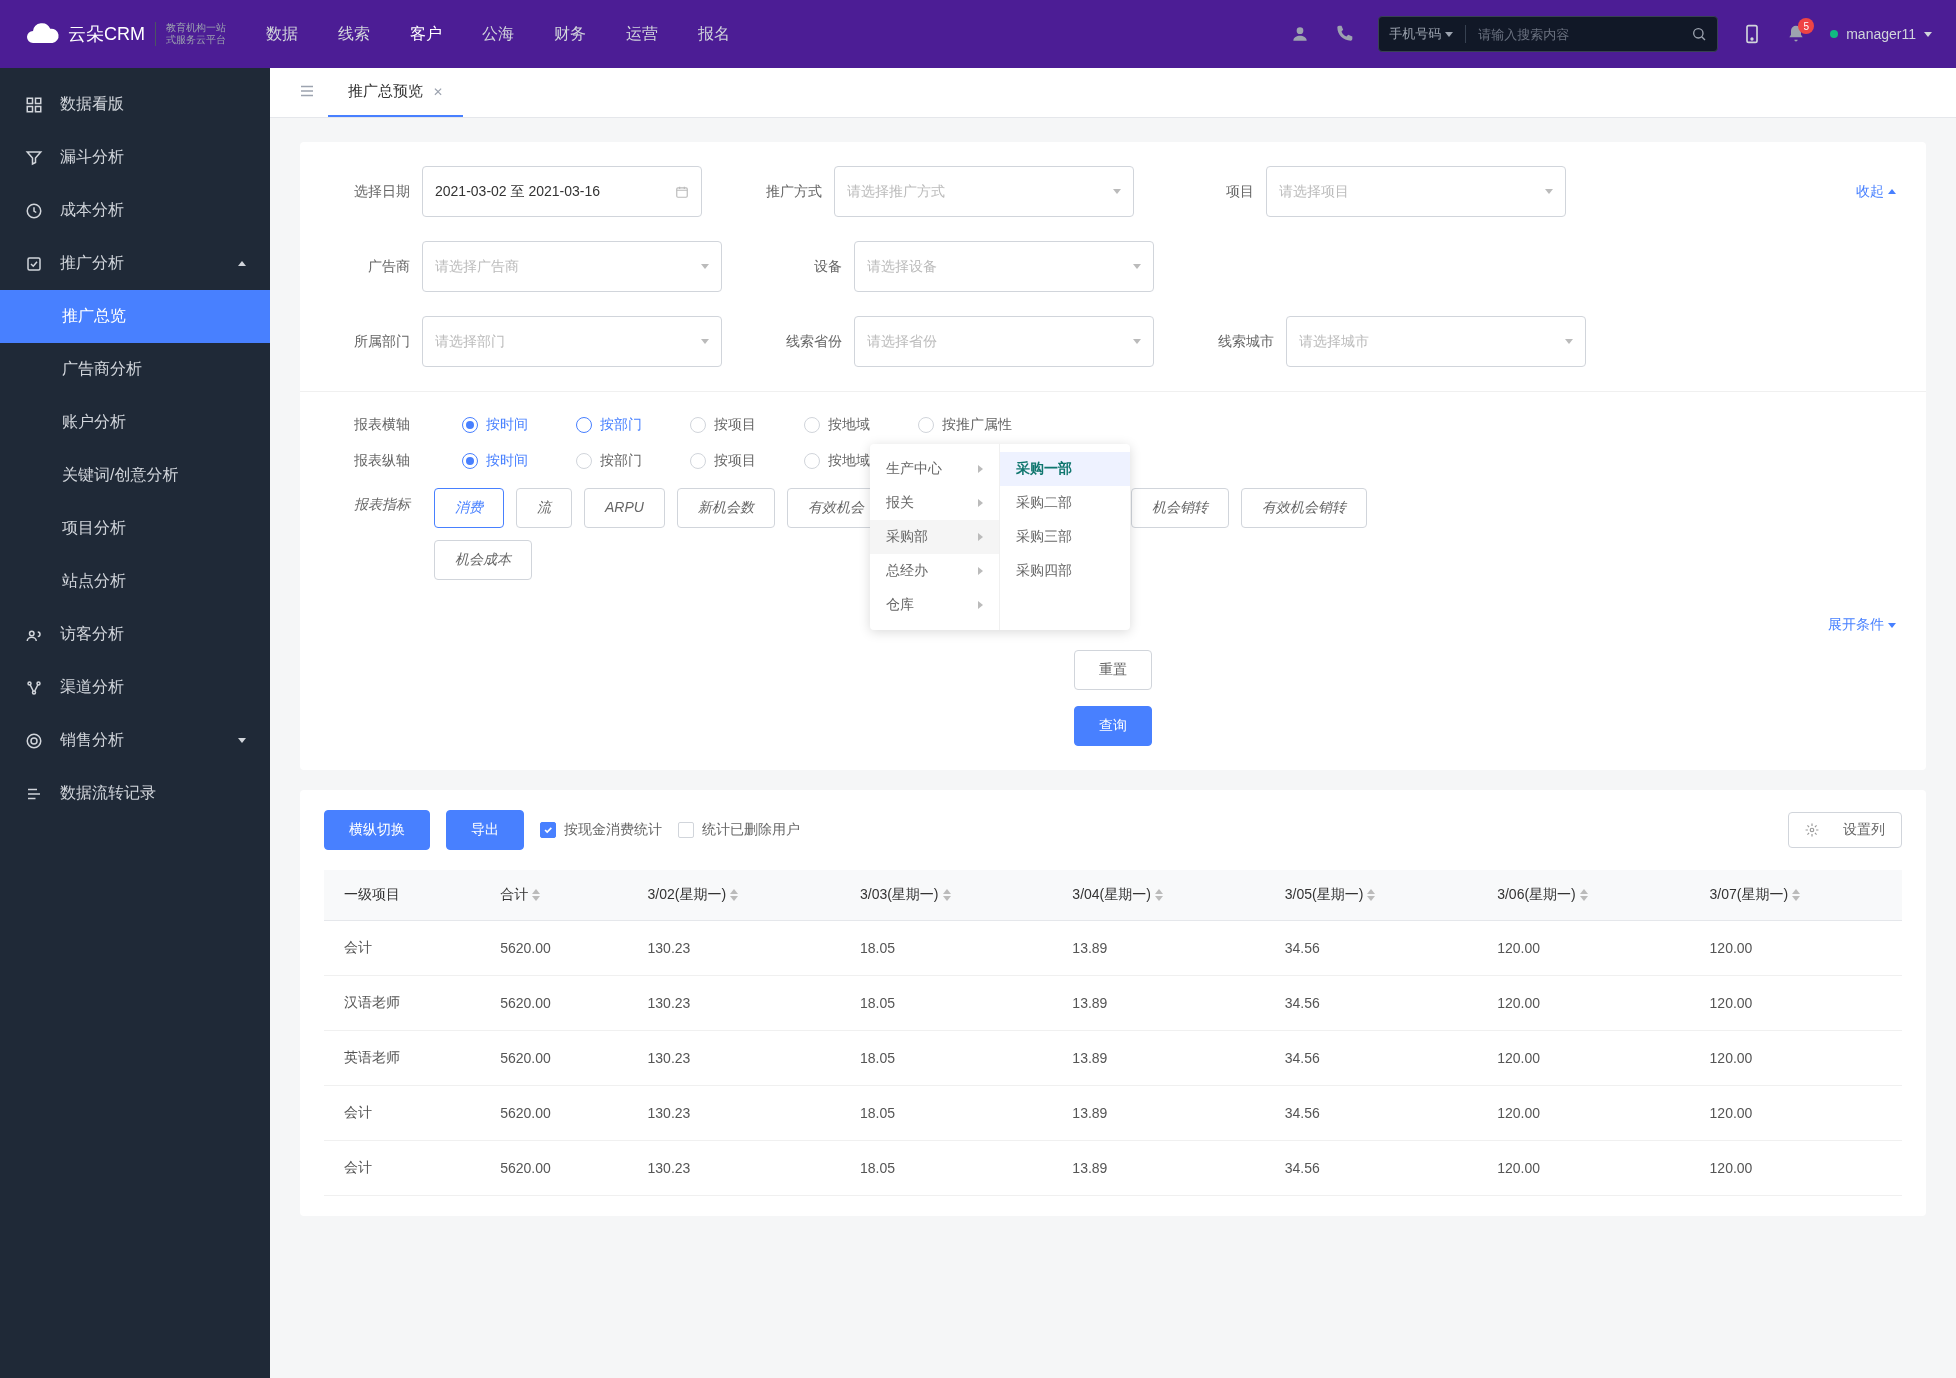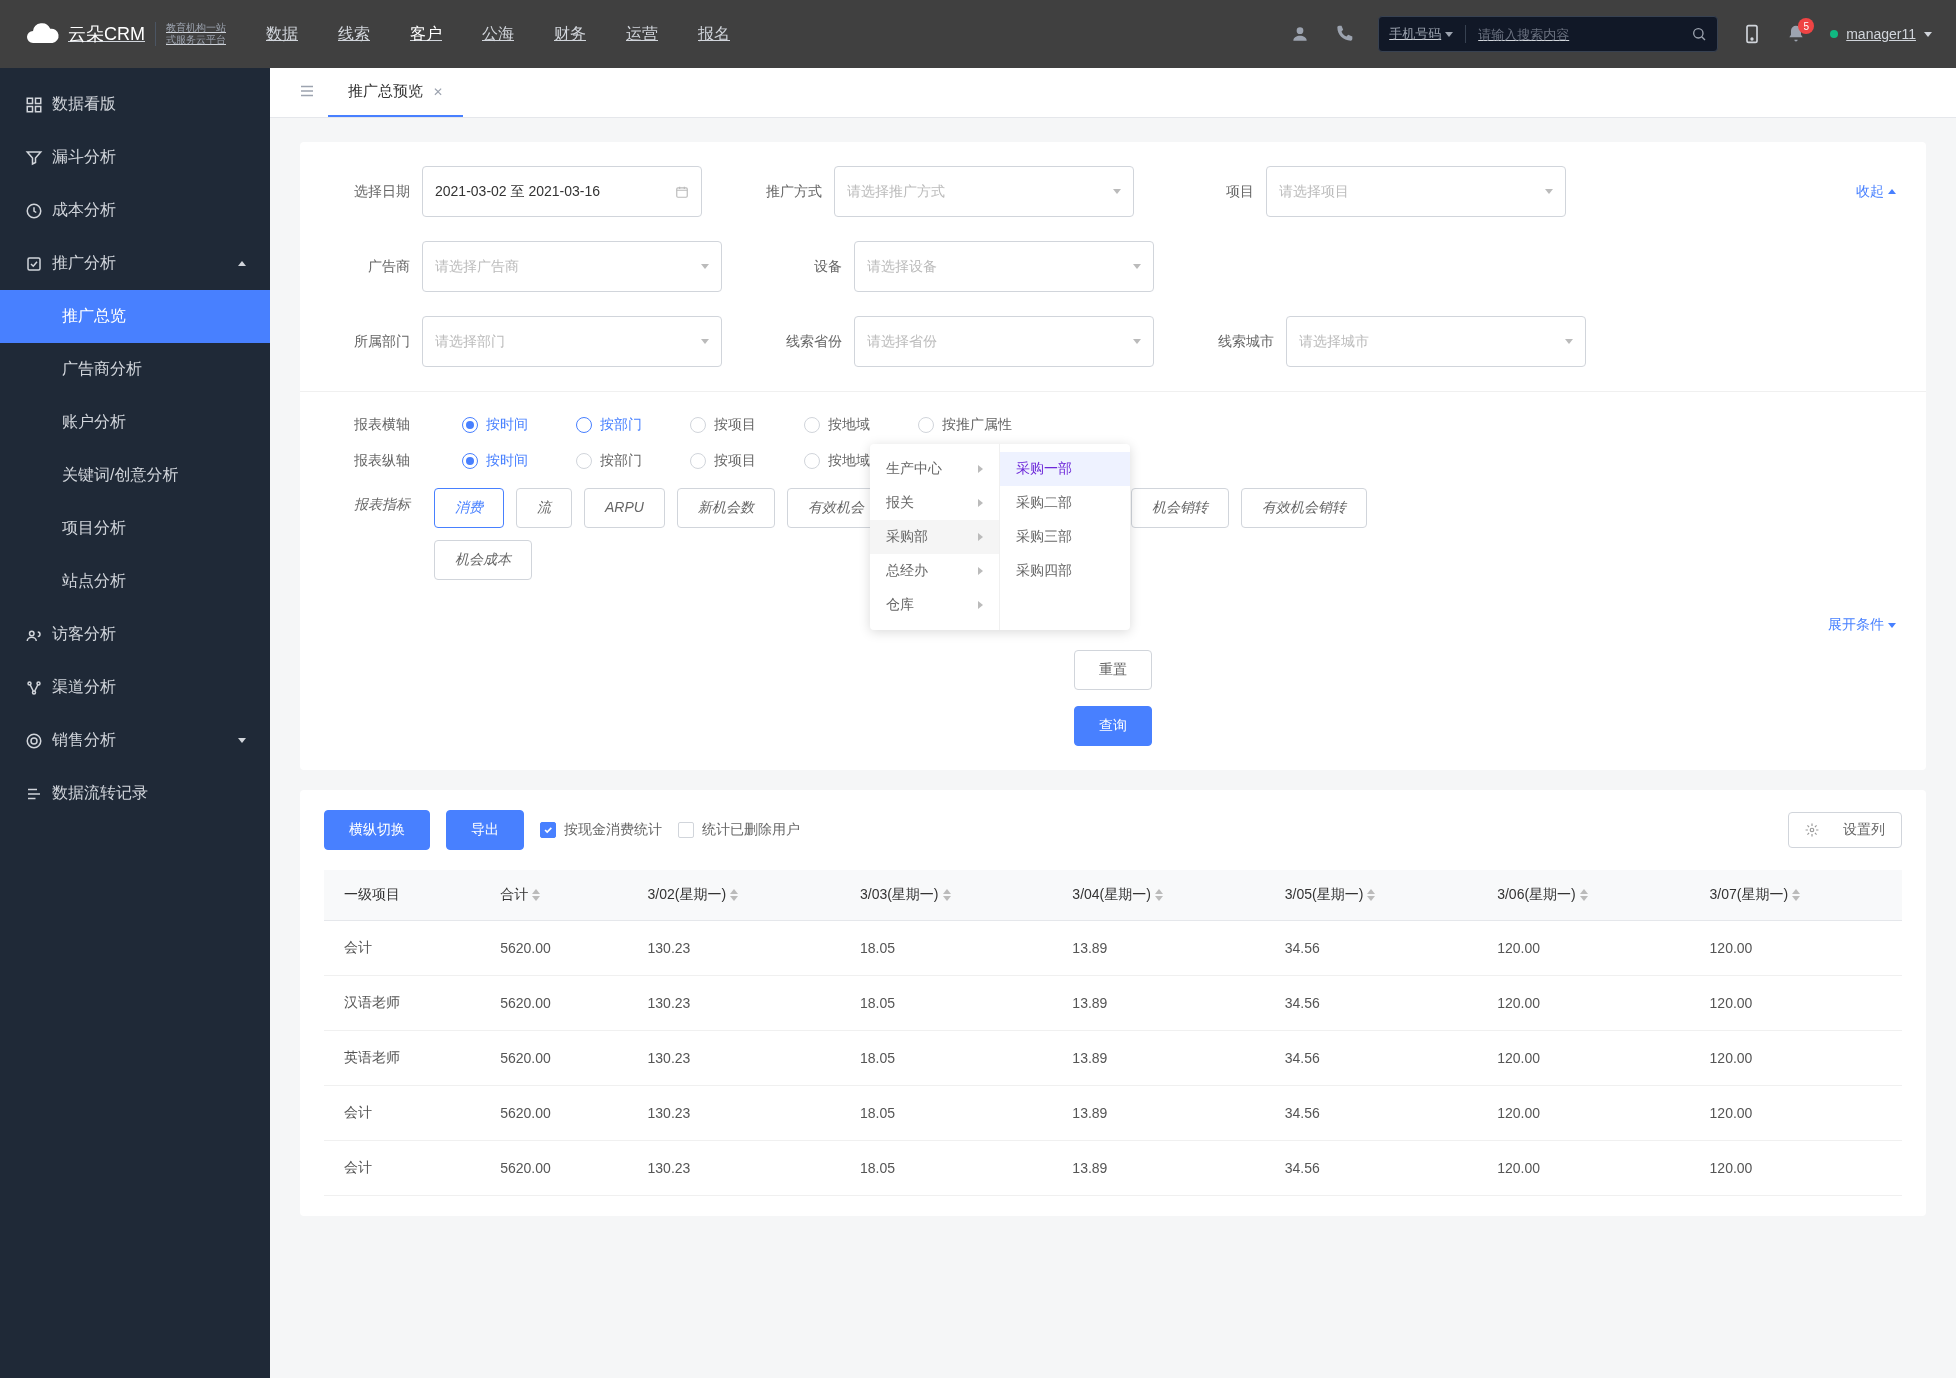--- a/index.html
+++ b/index.html
@@ -1,40 +1,40 @@
 <!DOCTYPE html>
 <html><head>
 <meta charset="utf-8">
 <style>
 * { margin: 0; padding: 0; box-sizing: border-box; font-family: -apple-system, BlinkMacSystemFont, "Segoe UI", "PingFang SC", "Microsoft YaHei", sans-serif; }
 body { background: #f5f5f5; color: #333; font-size: 14px; overflow-x: hidden; }
 
 
-.header { background: #404040; height: 68px; display: flex; align-items: center; padding: 0 24px; color: #d1d5db; text-decoration: underline; }
+.header { background: #4c1d95; height: 68px; display: flex; align-items: center; padding: 0 24px; color: #d1d5db; }
 .logo { display: flex; align-items: center; margin-right: 40px; }
 .logo-icon { width: 36px; height: 36px; margin-right: 8px; }
 .logo-text { font-size: 18px; font-weight: 500; color: #fff; border-right: 1px solid #4b5563; padding-right: 10px; margin-right: 10px; }
 .logo-sub { font-size: 10px; color: #9ca3af; line-height: 1.2; }
 .top-nav { display: flex; gap: 40px; }
 .top-nav-item { color: #d1d5db; cursor: pointer; font-size: 16px; }
 .top-nav-item.active { color: #fff; }
 .header-right { margin-left: auto; display: flex; align-items: center; gap: 24px; }
 .header-icon { color: #9ca3af; cursor: pointer; display: flex; align-items: center; }
 .search-box { display: flex; align-items: center; background: #111827; border: 1px solid #374151; border-radius: 4px; height: 36px; padding: 0 10px; min-width: 340px; }
 .search-select { color: #9ca3af; font-size: 13px; border-right: 1px solid #374151; padding-right: 12px; margin-right: 12px; display: flex; align-items: center; gap: 4px; }
 .search-input { background: transparent; border: none; color: #d1d5db; outline: none; flex: 1; font-size: 13px; }
 .search-input::placeholder { color: #6b7280; }
 .bell-wrap { position: relative; }
 .badge { position: absolute; top: -6px; right: -8px; background: #ef4444; color: #fff; font-size: 10px; border-radius: 10px; min-width: 16px; height: 16px; display: flex; align-items: center; justify-content: center; padding: 0 4px; }
 .user-info { display: flex; align-items: center; gap: 8px; color: #d1d5db; }
 .status-dot { width: 8px; height: 8px; border-radius: 50%; background: #10b981; }
 
 
 .sidebar { position: fixed; left: 0; top: 68px; bottom: 0; width: 270px; background: #1f2937; color: #d1d5db; overflow-y: auto; padding-top: 10px; }
-.side-item { display: flex; align-items: center; padding: 16px 24px; cursor: pointer; font-size: 16px; gap: 8px; }
+.side-item { display: flex; align-items: center; padding: 16px 24px; cursor: pointer; font-size: 16px; gap: 16px; }
 .side-item .chev { margin-left: auto; }
 .side-item.sub { padding-left: 62px; font-size: 16px; }
 .side-item.active { background: #4880ff; color: #fff; }
 .side-icon { width: 20px; display: flex; justify-content: center; }
 
 
 .main { margin-left: 270px; padding: 0; min-height: calc(100vh - 68px); margin-top: 68px; background: #f5f6f7; }
 .tab-bar { background: #fff; display: flex; align-items: center; border-bottom: 1px solid #e5e7eb; padding: 0 16px; }
 .collapse-btn { padding: 12px; color: #9ca3af; cursor: pointer; }
 .tab { padding: 14px 20px; border-bottom: 2px solid #4880ff; color: #333; display: flex; align-items: center; gap: 10px; font-size: 15px; }
@@ -63,21 +63,21 @@
 .metric-row { display: flex; align-items: flex-start; margin-bottom: 12px; gap: 12px; flex-wrap: wrap; font-style: italic; }
 .metric-btn { border: 1px solid #d1d5db; border-radius: 4px; padding: 10px 20px; cursor: pointer; color: #666; background: #fff; font-size: 14px; }
 .metric-btn.active { border-color: #4880ff; color: #4880ff; }
 
 
 .cascade { position: absolute; top: 28px; left: 540px; display: flex; background: #fff; box-shadow: 0 2px 12px rgba(0,0,0,0.15); border-radius: 4px; z-index: 100; }
 .cascade-col { min-width: 130px; padding: 8px 0; border-right: 1px solid #f0f0f0; }
 .cascade-col:last-child { border-right: none; }
 .cascade-item { padding: 8px 16px; cursor: pointer; display: flex; align-items: center; justify-content: space-between; font-size: 14px; color: #666; }
 .cascade-item.hover { background: #f5f5f5; }
-.cascade-item.selected { background: #eef2ff; color: #6d28d9; }
+.cascade-item.selected { background: #eef2ff; color: #0f766e; font-weight: bold; }
 
 .action-row { display: flex; justify-content: space-between; align-items: center; gap: 16px; margin-top: 20px; flex-direction: column; }
 .btn { padding: 10px 24px; border-radius: 4px; cursor: pointer; font-size: 14px; }
 .btn-default { border: 1px solid #d1d5db; background: #fff; color: #666; }
 .btn-primary { background: #4880ff; color: #fff; border: 1px solid #4880ff; }
 
 .table-panel { background: #fff; padding: 20px 24px; margin-top: 20px; border-radius: 4px; }
 .table-toolbar { display: flex; align-items: center; gap: 16px; margin-bottom: 20px; }
 .checkbox { width: 16px; height: 16px; border: 1px solid #d1d5db; border-radius: 2px; display: flex; align-items: center; justify-content: center; }
 .checkbox.checked { background: #4880ff; border-color: #4880ff; }

